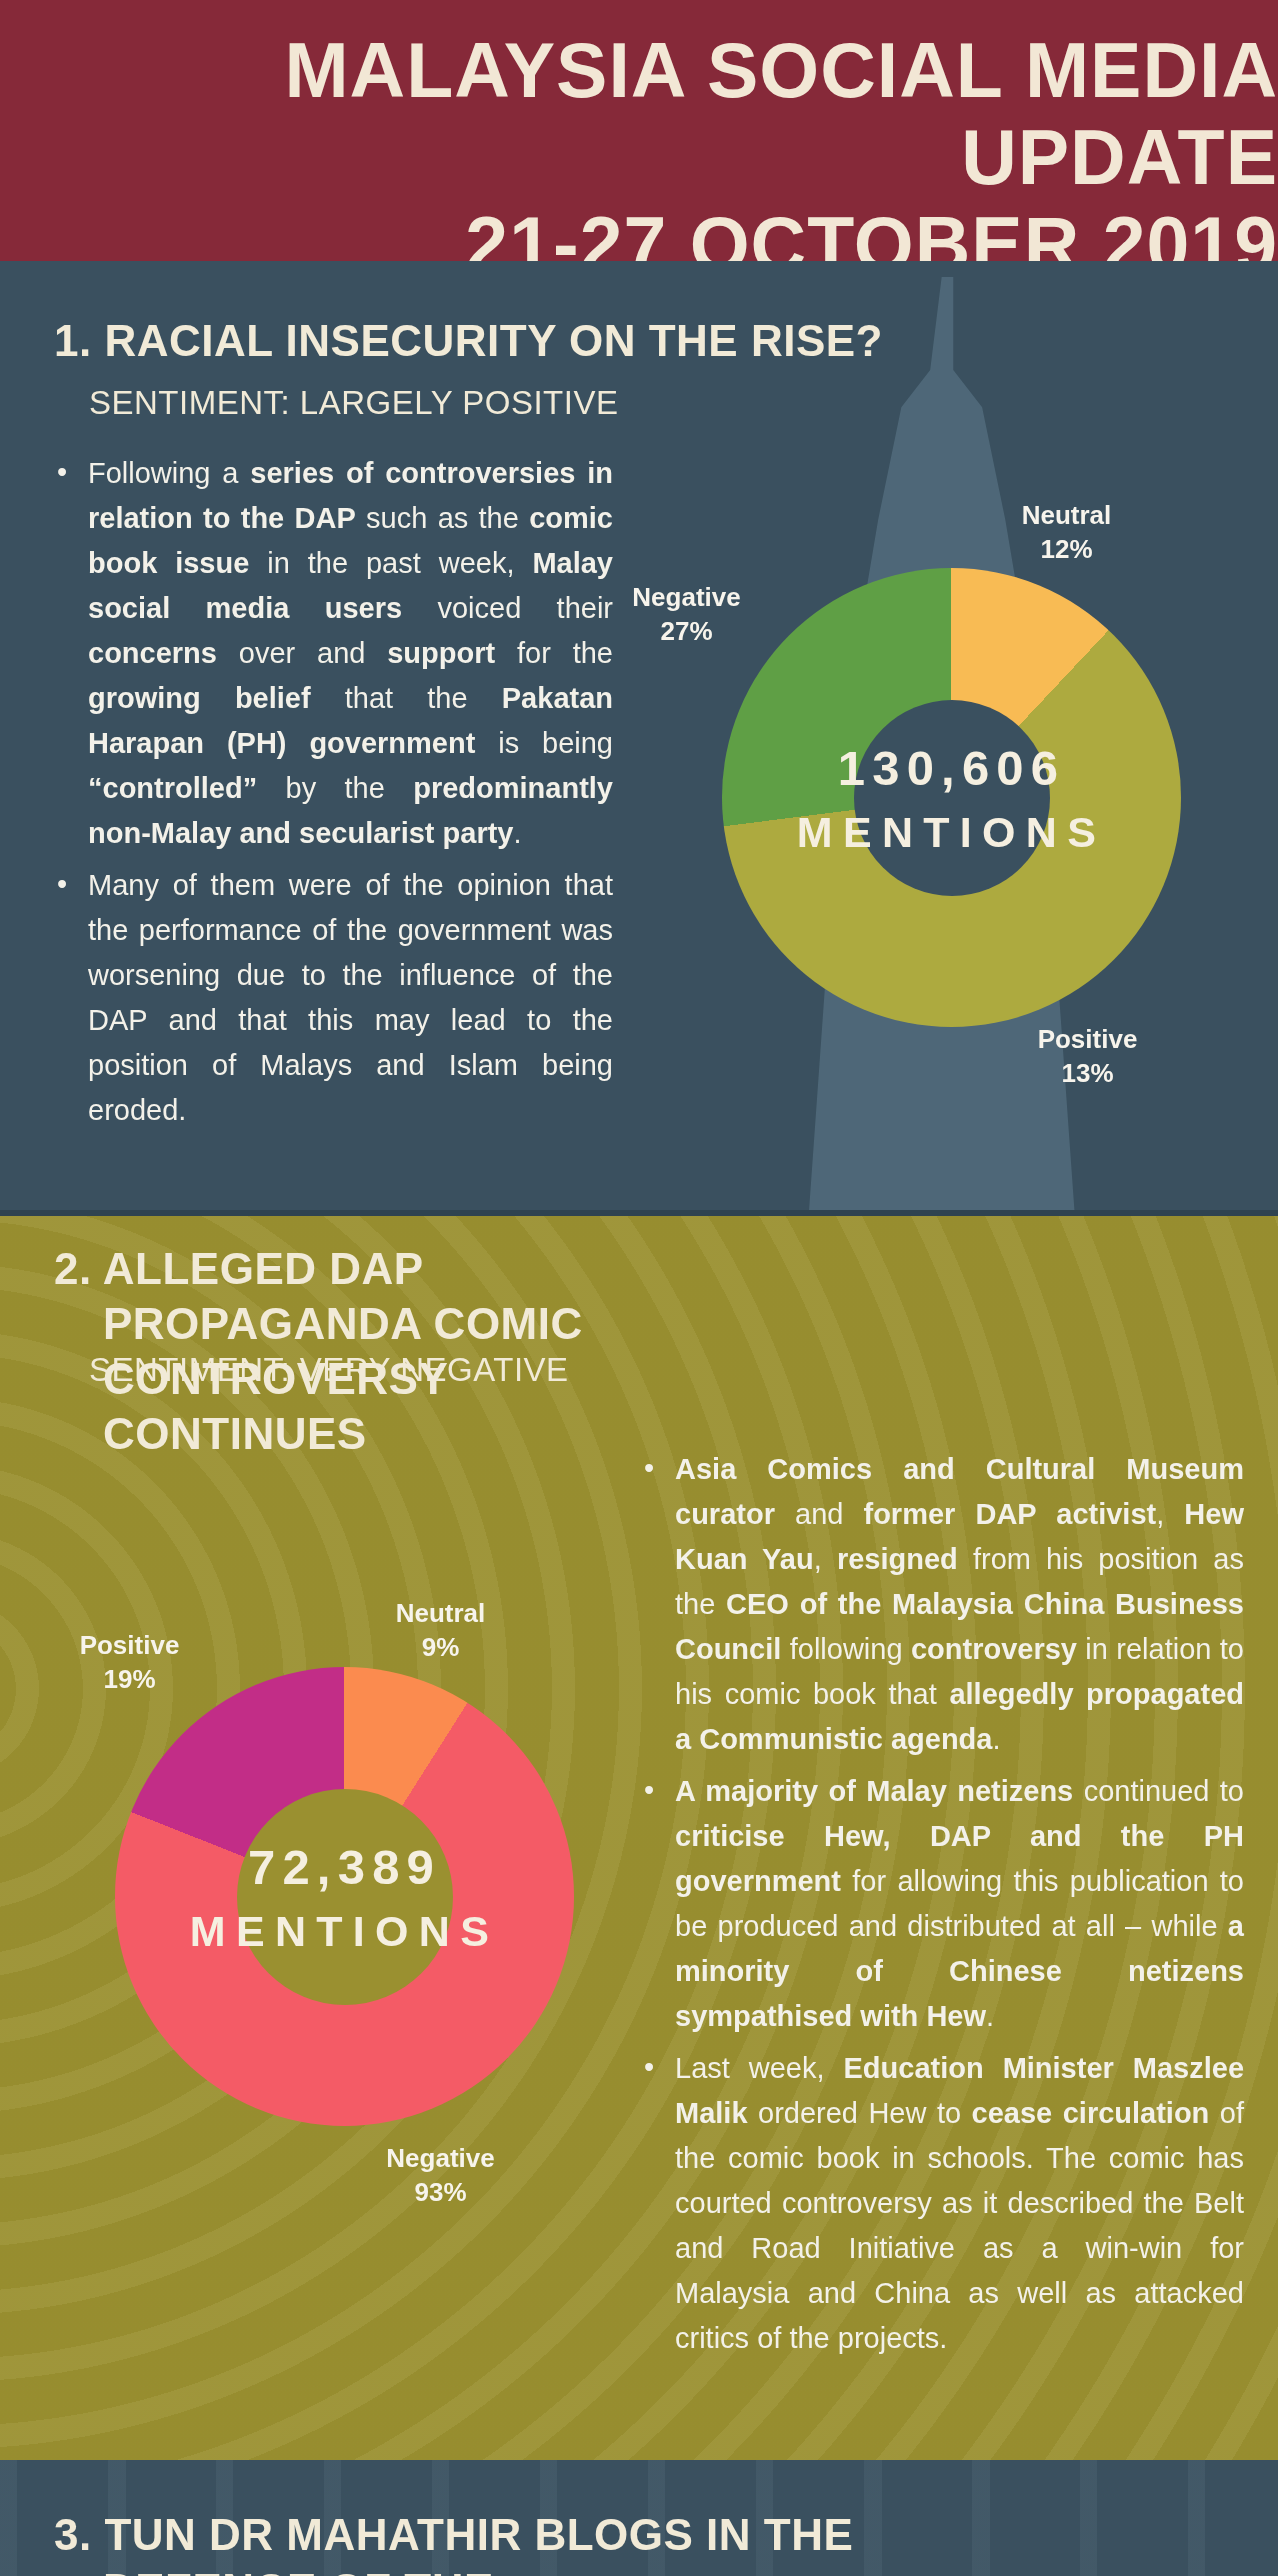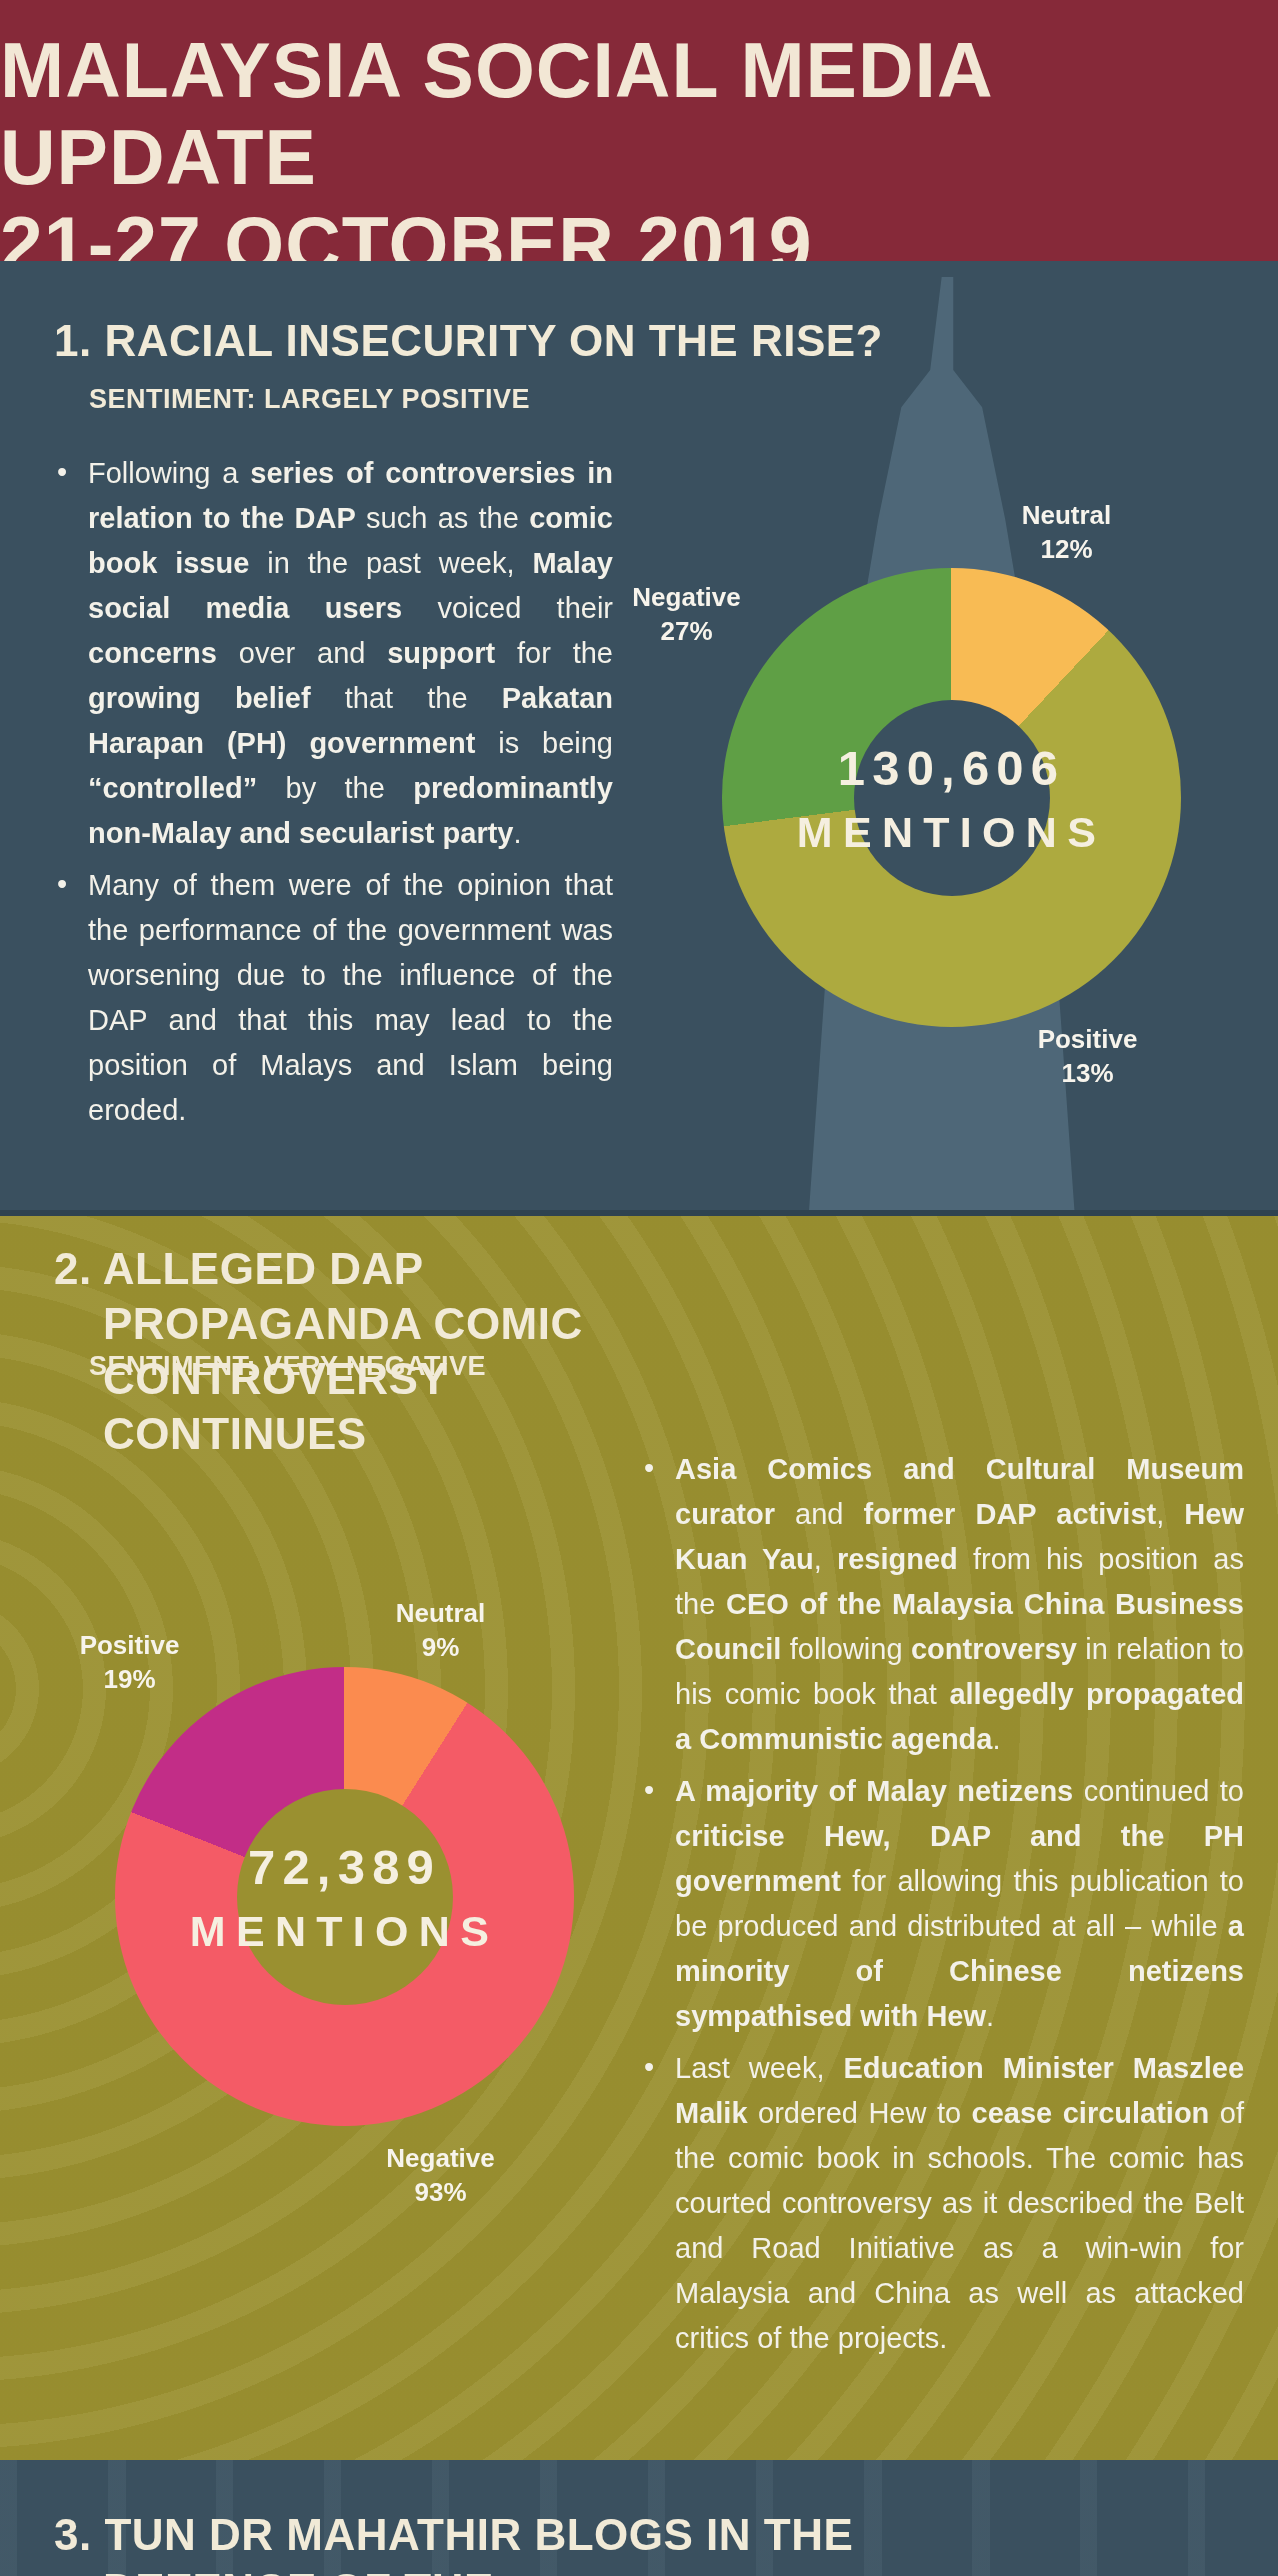--- a/index.html
+++ b/index.html
@@ -4,21 +4,21 @@
 <style>
   html,body{margin:0;padding:0;background:#2f4350;}
   .page{
     position:relative;width:1278px;height:3346px;overflow:hidden;
     font-family:"Liberation Sans","DejaVu Sans",sans-serif;
     -webkit-font-smoothing:antialiased;
   }
   
   .masthead{
     position:absolute;left:0;top:0;width:1278px;height:267px;
-    background:#862939;text-align:left;color:#f2e7d5;
+    background:#862939;text-align:right;color:#f2e7d5;
   }
   .masthead-title{
     padding-top:27px;font-weight:bold;font-size:77px;line-height:87px;
     letter-spacing:1px;
   }
   .masthead-sub{
     margin-top:13.4px;font-weight:bold;font-size:42px;letter-spacing:8.2px;
   }
   
   .sec{position:absolute;left:0;width:1278px;overflow:hidden;}
@@ -40,21 +40,21 @@
     background:rgba(111,143,160,0.38);
     clip-path:polygon(49% 0,51% 0,51% 10%,56% 14%,60% 26%,66% 48%,72% 100%,
                       26% 100%,32% 48%,38% 26%,42% 14%,47% 10%);
   }
   .issue-heading{
     position:absolute;margin:0;color:#f1ead7;font-size:44px;line-height:55px;
     font-weight:bold;letter-spacing:0.5px;white-space:pre-line;
     padding-left:49px;text-indent:-49px;
   }
   .sentiment{
-    position:absolute;margin:0;color:#f1ead7;font-size:27px;font-weight:bold;
+    position:absolute;margin:0;color:#f1ead7;font-size:33px;font-weight:normal;
     letter-spacing:0.5px;
   }
   .sec1 .issue-heading{left:54px;top:52px;width:876px;}
   .sec1 .sentiment{left:89px;top:123px;}
   .sec2 .issue-heading{left:54px;top:25px;width:618px;}
   .sec2 .sentiment{left:89px;top:135px;}
   .sec3 .issue-heading{left:54px;top:47px;width:824px;}
   
   .bullets{
     position:absolute;margin:0;padding:0;list-style:none;

